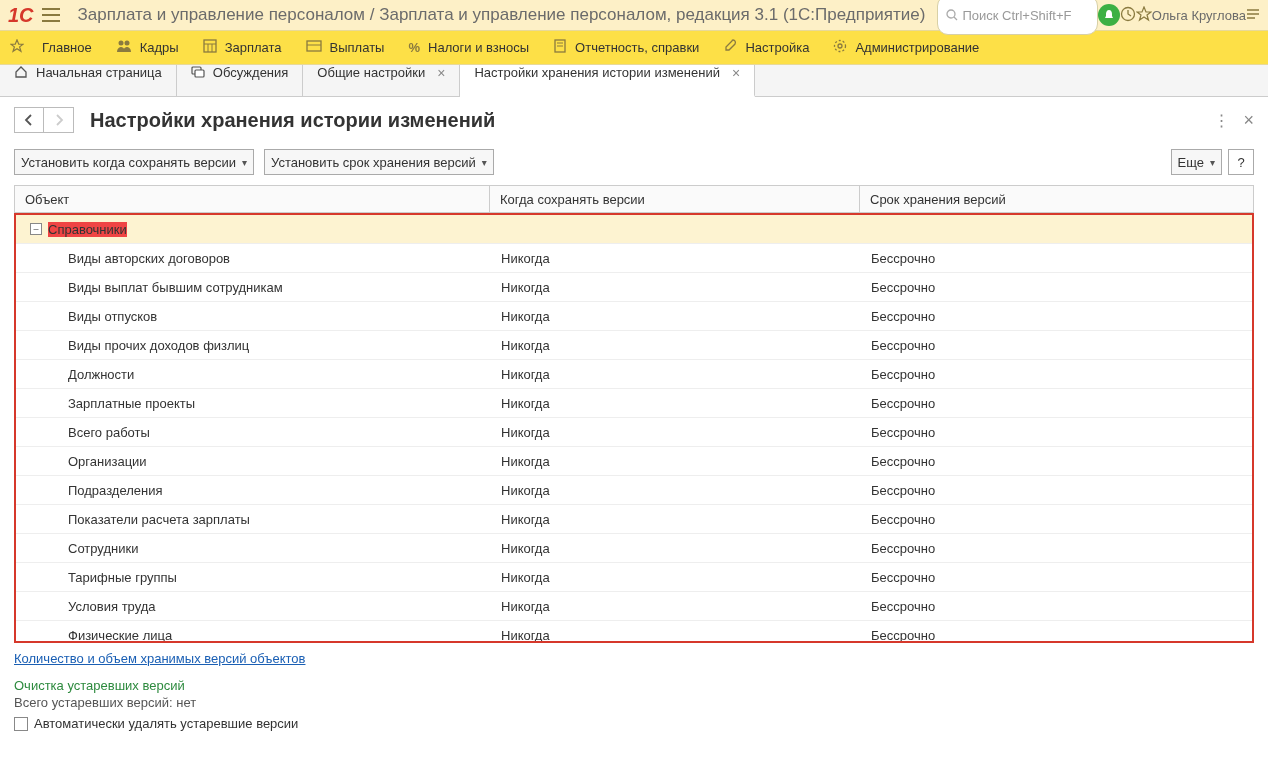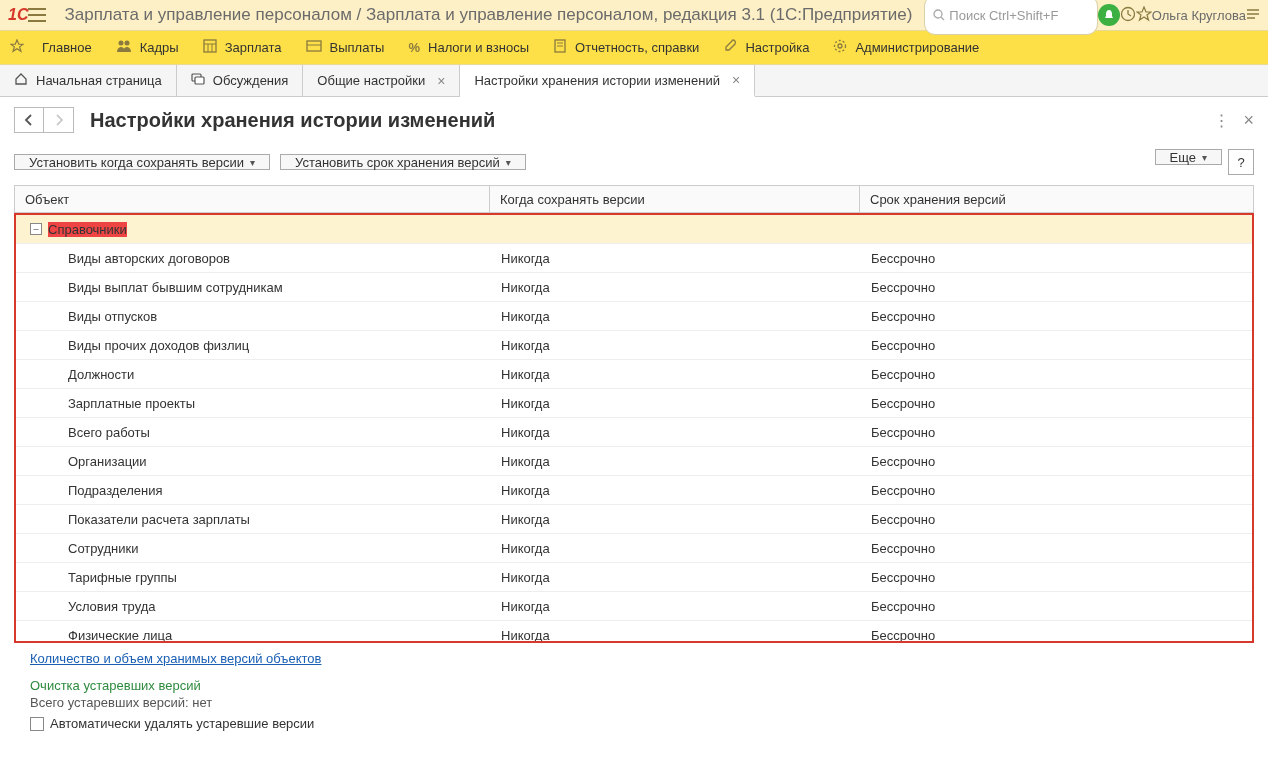--- a/index.html
+++ b/index.html
@@ -1,66 +1,66 @@
 <!DOCTYPE html>
 <html><head>
 <meta charset="utf-8">
 <style>
 * { box-sizing: border-box; margin: 0; padding: 0; font-family: Arial, sans-serif; }
 body { background: #fff; font-size: 13px; color: #333; width: 1268px; height: 761px; overflow: hidden; }
 
 .titlebar { height: 31px; background: #fdf0c7; display: flex; align-items: center; padding: 0 8px; border-bottom: 1px solid #e8d999; }
-.logo { color: #d6382b; font-weight: bold; font-size: 16px; font-style: italic; }
+.logo { color: #d6382b; font-weight: bold; font-size: 20px; font-style: italic; margin-right: 8px; }
 .hamburger { width: 18px; height: 14px; margin-right: 18px; cursor: pointer; display:flex; flex-direction:column; justify-content:space-between;}
 .hamburger span{height:2px;background:#8a7a3f;display:block;}
 .titletext { color: #6b6b6b; font-size: 17px; flex: 0 0 auto; }
 .searchbox { margin-left: 12px; flex: 1; max-width: 260px; height: 40px; background: #fff; border: 1px solid #d8d0a6; border-radius: 11px; display: flex; align-items: center; padding: 0 8px; color: #999; }
 .searchbox svg { margin-right: 4px; }
 .title-right { margin-left: auto; display: flex; align-items: center; gap: 0; }
 .bell { width: 22px; height: 22px; background: #3cb043; border-radius: 50%; display:flex;align-items:center;justify-content:center;color:#fff; }
 .tb-icon { color: #7a6a2e; cursor:pointer; }
 
 .menubar { height: 34px; background: #fde047; display: flex; align-items: center; padding: 0 10px; border-bottom: 1px solid #e8d999; gap: 24px;}
 .menuitem { display: flex; align-items: center; gap: 8px; color: #333; cursor:pointer; }
 .menuitem .mi-icon { color: #8a7a3f; }
 
 .tabsbar { height: 32px; background: #f5f5f5; border-bottom: 1px solid #ccc; display: flex; align-items: stretch; }
-.tab { display: flex; align-items: center; padding: 0 14px; border-right: 1px solid #ccc; gap: 8px; cursor:pointer; background:#f5f5f5;}
+.tab { display: flex; align-items: flex-start; padding: 0 14px; border-right: 1px solid #ccc; gap: 8px; cursor:pointer; background:#f5f5f5;}
 .tab.active { background: #fff; border-bottom: 2px solid #fff; margin-bottom:-1px;}
 .tab .close { color:#888; font-size:14px; margin-left:4px;}
 .tabsbar-rest{flex:1;background:#f5f5f5;}
 
 .pagehead { display: flex; align-items: center; padding: 10px 14px; }
 .navbtn { width: 30px; height: 26px; border: 1px solid #bbb; background:#fff; display:flex; align-items:center; justify-content:center; cursor:pointer; color:#555;}
 .navbtn.disabled{color:#ccc;}
 .pagetitle { font-size: 20px; margin-left: 16px; color:#333;}
 .pagehead-right{margin-left:auto;display:flex;align-items:center;gap:14px;color:#888;}
 
 .toolbar { display:flex; align-items:center; padding: 6px 14px 10px; gap:10px;}
-.tbbtn { height:16px; padding:0 14px; border:1px solid #aaa; background:#f7f7f7; display:flex; align-items:center; gap:6px; cursor:pointer; font-size:13px;}
+.tbbtn { height:26px; padding:0 6px; border:1px solid #aaa; background:#f7f7f7; display:flex; align-items:center; gap:6px; cursor:pointer; font-size:13px;}
 .tbbtn .caret{font-size:10px;color:#555;}
 .toolbar-right{margin-left:auto;display:flex;gap:6px;}
 .sqbtn{width:26px;height:26px;border:1px solid #aaa;background:#fff;display:flex;align-items:center;justify-content:center;cursor:pointer;}
 
 .tablewrap{margin:0 14px; position:relative;}
 .table-hdr{display:flex;height:28px;background:#fafafa;border:1px solid #ccc;}
 .th{padding:6px 10px;border-right:1px solid #ccc;color:#333;font-weight:normal;}
 .th:last-child{border-right:none;}
 .c1{width:475px;} .c2{width:370px;} .c3{flex:1;}
 
 .table-body{border:2px solid #d6382b;border-top:2px solid #d6382b; max-height:430px; overflow-y:auto;}
 .trow{display:flex;height:29px;align-items:center;border-bottom:1px solid #eee;}
 .trow:last-child{border-bottom:none;}
 .grouprow{background:#fdf3d1;}
 .td{padding:0 10px;}
 .td.c1{display:flex;align-items:center;gap:6px;}
 .expicon{width:12px;height:12px;border:1px solid #888;display:flex;align-items:center;justify-content:center;font-size:9px;line-height:1;margin-left:4px;color:#555;background:#fff;}
 .childpad{padding-left:52px;}
 
-.footer{padding:8px 30px; font-size:13px;}
+.footer{padding:8px 14px; font-size:13px;}
 .link{color:#1a5fb4;text-decoration:underline;cursor:pointer;margin-bottom:6px;display:inline-block;}
 .greenhead{color:#2d8a3e;font-size:13px;margin:6px 0 2px;}
 .chkrow{display:flex;align-items:center;gap:6px;margin-top:6px;}
 .chk{width:14px;height:14px;border:1px solid #888;background:#fff;cursor:pointer;}
 </style>
 </head>
 <body>
 
 <div class="titlebar">
   <span class="logo">1C</span>

